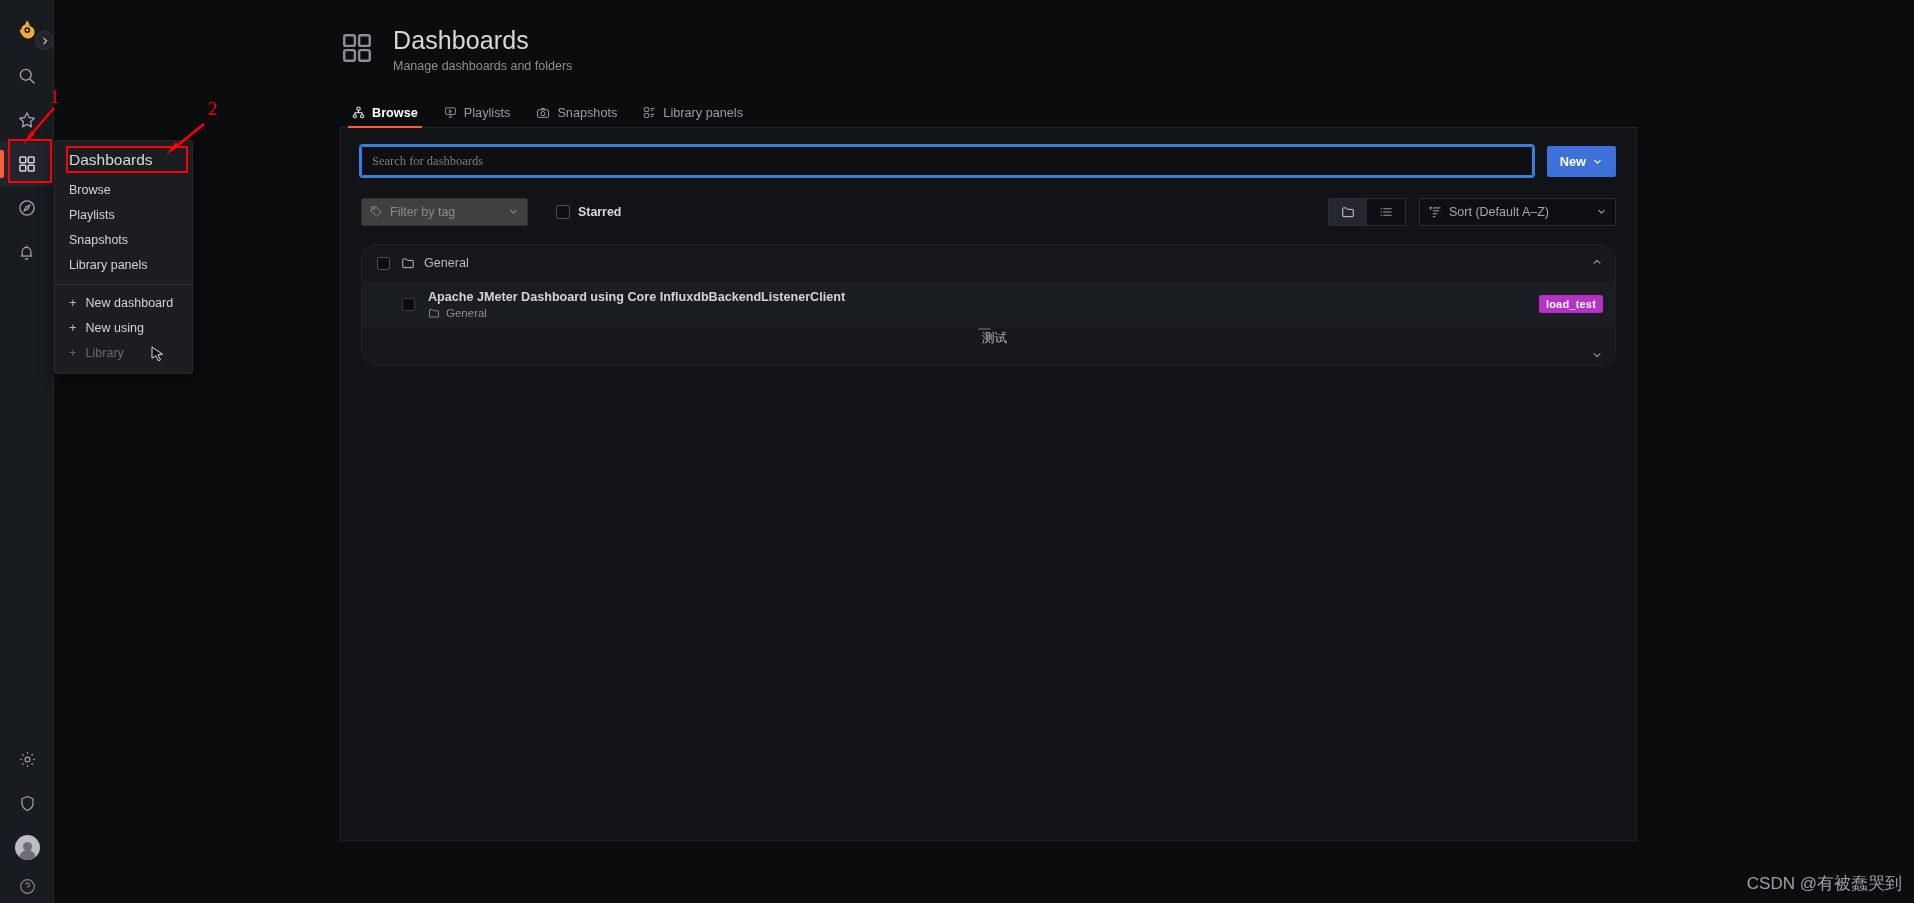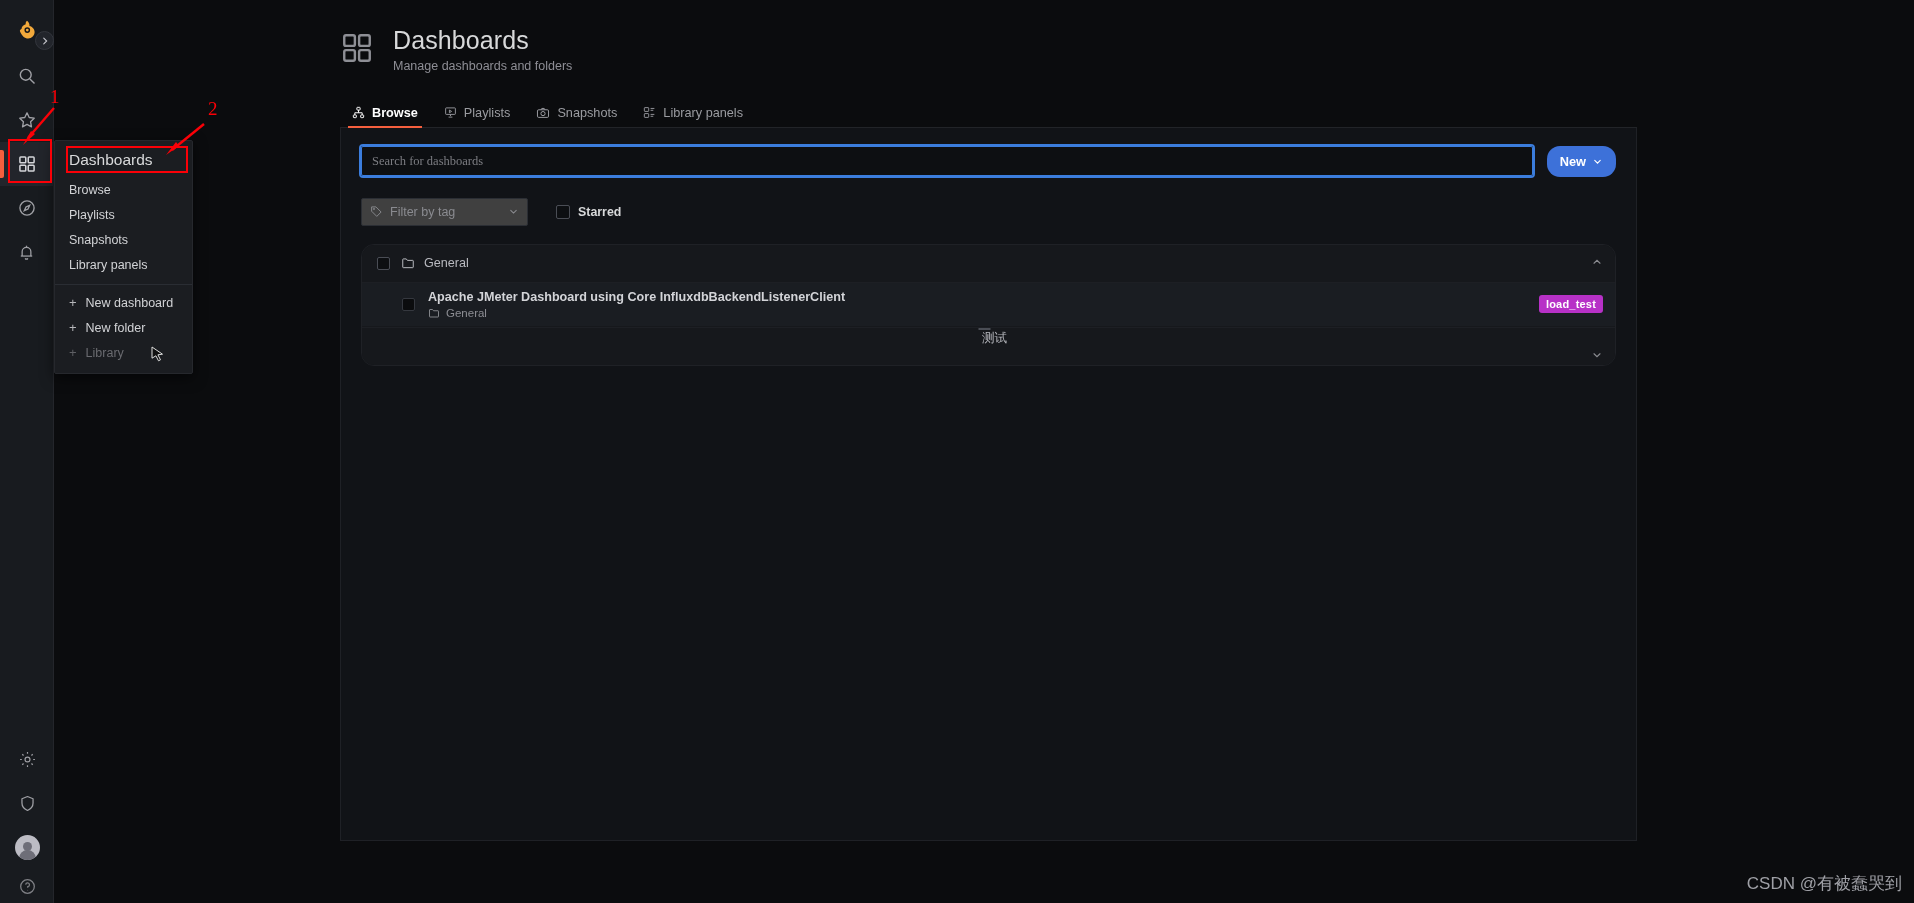--- a/index.html
+++ b/index.html
@@ -145,21 +145,21 @@
     border-radius: 2px;
     color: #d8d9da;
     font-size: 12.5px;
     font-family: Liberation Serif, serif;
     padding: 0 10px;
   }
   .search-input::placeholder { color: #7c7d82; }
   .btn-new {
     height: 31px; min-width: 66px;
     background: #3d71d9;
-    border: none; border-radius: 13px;
+    border: none; border-radius: 2px;
     color: #fff; font-size: 12.8px; font-weight: 600;
     display: flex; align-items: center; justify-content: center; gap: 6px;
     padding: 0 13px;
     font-family: "Liberation Sans", sans-serif;
   }
 
   .filter-row {
     display: flex; align-items: center;
     margin-top: 21px;
     height: 28px;
@@ -360,21 +360,21 @@
     <div class="mm-item">Playlists</div>
     <div class="mm-item">Snapshots</div>
     <div class="mm-item">Library panels</div>
     <div class="mm-sep"></div>
     <div class="mm-action">
       <span class="mm-plus">+</span>
       <span>New dashboard</span>
     </div>
     <div class="mm-action">
       <span class="mm-plus">+</span>
-      <span>New folder</span>
+      <span>New using</span>
     </div>
     <div class="mm-action dim">
       <span class="mm-plus">+</span>
       <span>Library</span>
     </div>
 
     <svg style="position:absolute;left:96px;top:205px;" width="13" height="18" viewBox="0 0 13 18">
       <path d="M1 1l10.5 7.2-4.6.6 2.6 5-2 1-2.6-5-3.9 2.4z" fill="#111" stroke="#dcdcdc" stroke-width="1"></path>
     </svg>
   </div>
@@ -455,20 +455,44 @@
           <span>Filter by tag</span>
           <svg class="chev" width="11" height="11" viewBox="0 0 24 24" fill="none" stroke="#8a8b90" stroke-width="2.2" stroke-linecap="round">
             <path d="M6 9.5l6 6 6-6"></path>
           </svg>
         </div>
         <div class="starred-wrap">
           <div class="cbox"></div>
           <span class="starred-label">Starred</span>
         </div>
 
+        <div class="right-controls">
+          <div class="view-toggle">
+            <div class="vt-btn on">
+              <svg width="14" height="14" viewBox="0 0 24 24" fill="none" stroke="#d4d5d9" stroke-width="1.7" stroke-linejoin="round">
+                <path d="M3 19V6a1 1 0 0 1 1-1h5l2 2.5h9a1 1 0 0 1 1 1V19a1 1 0 0 1-1 1H4a1 1 0 0 1-1-1z"></path>
+              </svg>
+            </div>
+            <div class="vt-btn">
+              <svg width="14" height="14" viewBox="0 0 24 24" fill="none" stroke="#9b9ca1" stroke-width="1.8" stroke-linecap="round">
+                <path d="M8 6.5h13M8 12h13M8 17.5h13M3.5 6.5h1.2M3.5 12h1.2M3.5 17.5h1.2"></path>
+              </svg>
+            </div>
+          </div>
+          <div class="sort-select">
+            <svg width="14" height="14" viewBox="0 0 24 24" fill="none" stroke="#a7a8ad" stroke-width="1.7" stroke-linecap="round">
+              <path d="M4.5 8V3.5M2.7 5.3 4.5 3.4l1.8 1.9"></path>
+              <path d="M9 5h12M9 10h9M9 15h6M9 20h3"></path>
+            </svg>
+            <span>Sort (Default A–Z)</span>
+            <svg class="chev" width="11" height="11" viewBox="0 0 24 24" fill="none" stroke="#a7a8ad" stroke-width="2.2" stroke-linecap="round">
+              <path d="M6 9.5l6 6 6-6"></path>
+            </svg>
+          </div>
+        </div>
       </div>
 
       <div class="results">
 
         <div class="folder-row">
           <div class="folder-cb"></div>
           <svg width="14" height="14" viewBox="0 0 24 24" fill="none" stroke="#b9bac0" stroke-width="1.7" stroke-linejoin="round">
             <path d="M3 19V6a1 1 0 0 1 1-1h5l2 2.5h9a1 1 0 0 1 1 1V19a1 1 0 0 1-1 1H4a1 1 0 0 1-1-1z"></path>
           </svg>
           <span class="folder-name">General</span>

